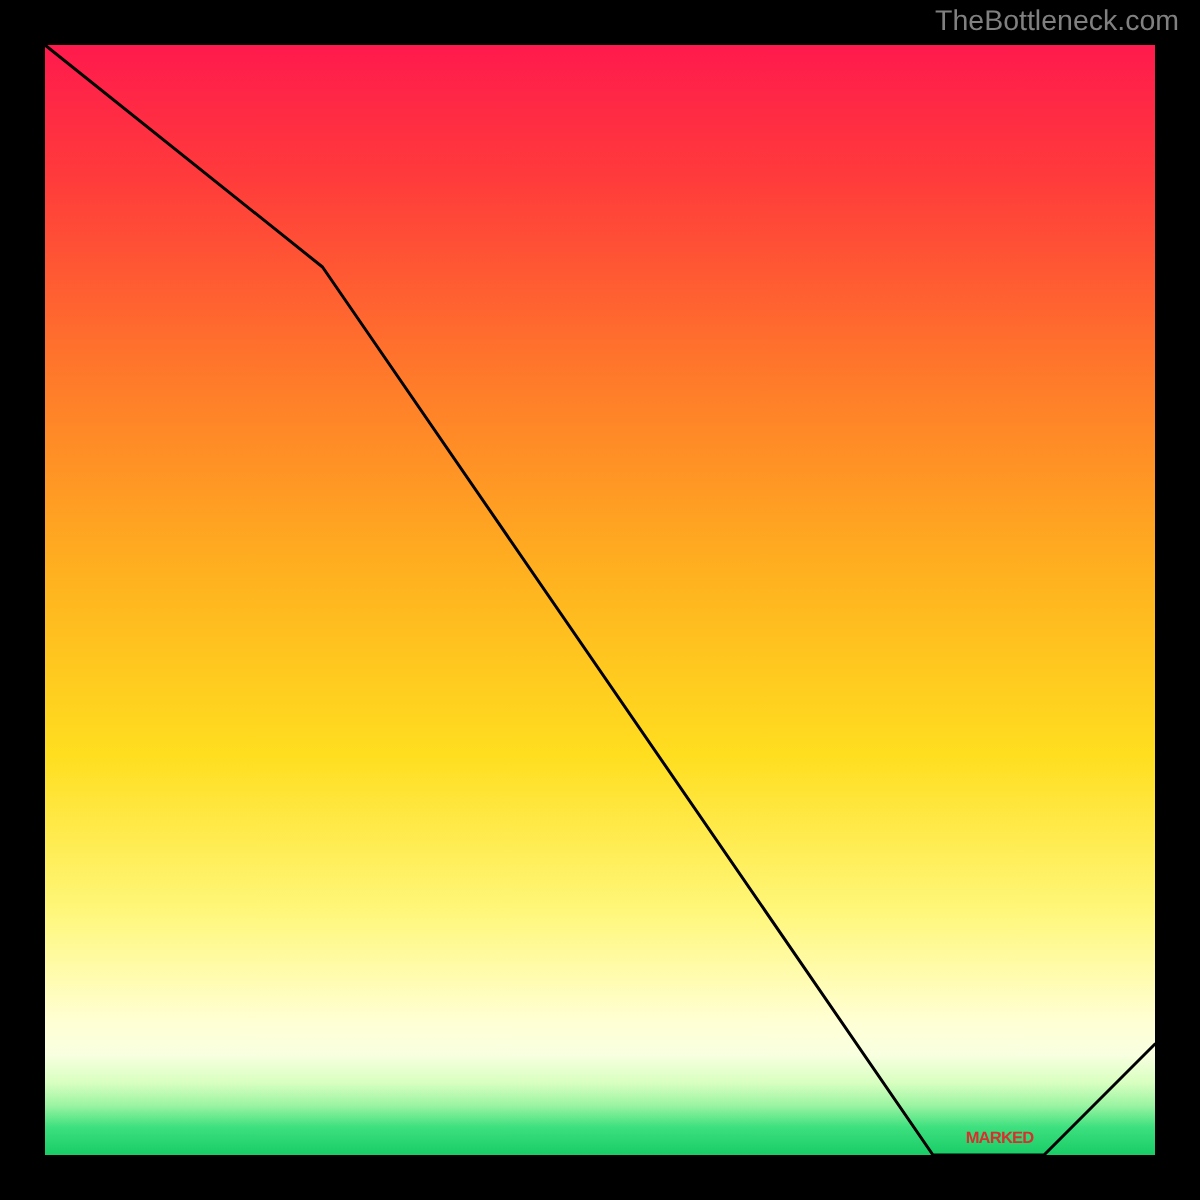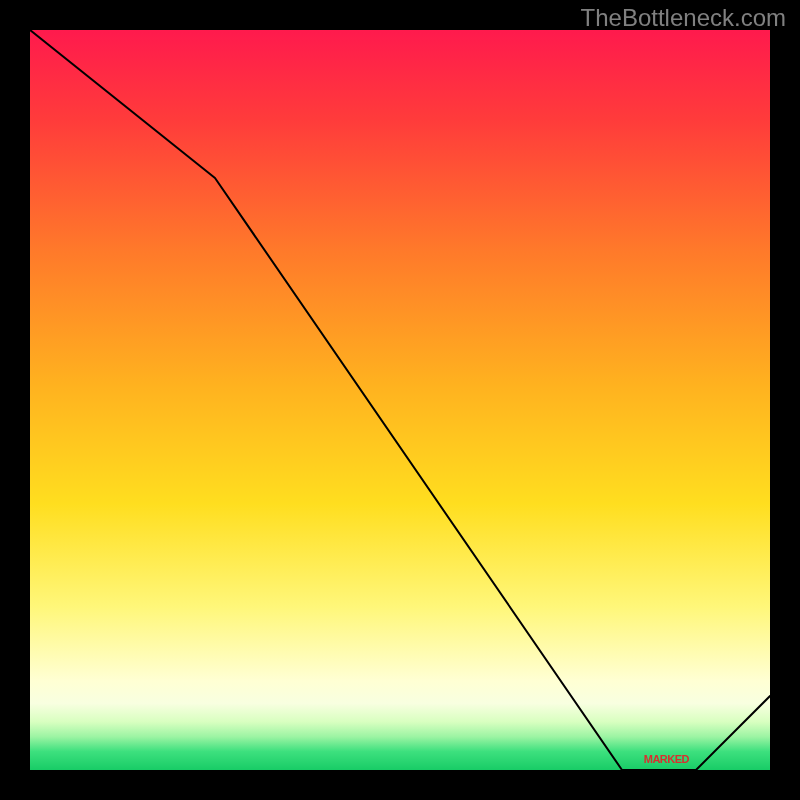--- a/index.html
+++ b/index.html
@@ -9,21 +9,21 @@
     background: #000;
     font-family: Arial, Helvetica, sans-serif;
     position: relative;
     overflow: hidden;
   }
   .attribution {
     position: absolute;
     top: 4px;
     right: 14px;
     color: #808080;
-    font-size: 24px;
+    font-size: 19px;
     z-index: 10;
   }
   .plot-area {
     position: absolute;
     left: 30px;
     top: 30px;
     width: 740px;
     height: 740px;
   }
   .gradient-bg {

